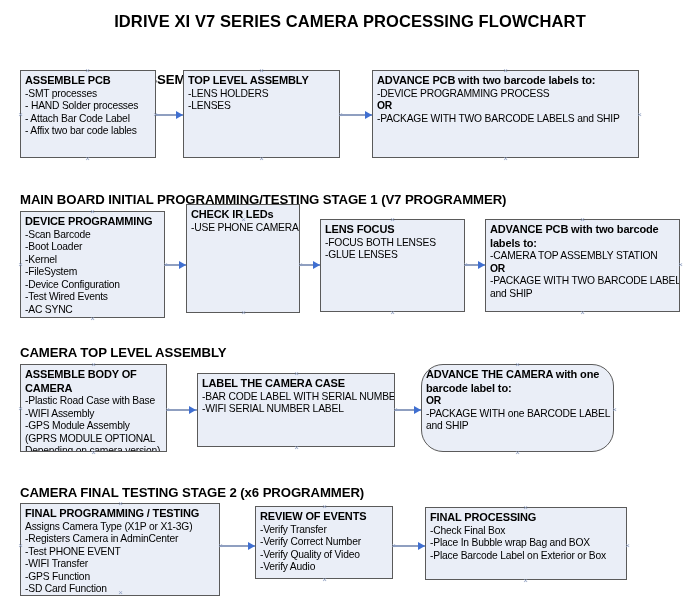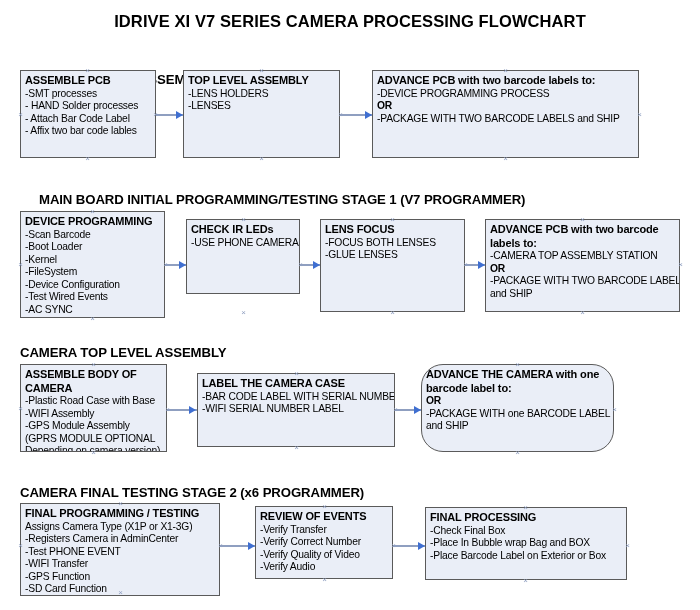--- a/index.html
+++ b/index.html
@@ -133,41 +133,41 @@
   <div class="node" style="left:372px; top:70px; width:267px; height:88px;">
     <p class="ttl">ADVANCE PCB with two barcode labels to:</p>
     <p class="ln">-DEVICE PROGRAMMING PROCESS</p>
     <p class="ln bold">OR</p>
     <p class="ln">-PACKAGE WITH TWO BARCODE LABELS and SHIP</p>
   </div>
   <div class="handle" style="left:502px; top:67px;"></div>
   <div class="handle" style="left:636px; top:111px;"></div>
   <div class="handle" style="left:502px; top:155px;"></div>
 
-  <div class="section-heading" style="left:20px; top:192px;margin-left:19px;">MAIN BOARD INITIAL PROGRAMMING/TESTING STAGE 1 (V7 PROGRAMMER)</div>
+  <div class="section-heading" style="left:20px; top:192px;">MAIN BOARD INITIAL PROGRAMMING/TESTING STAGE 1 (V7 PROGRAMMER)</div>
 
   <div class="node" style="left:20px; top:211px; width:145px; height:107px;">
     <p class="ttl">DEVICE PROGRAMMING</p>
     <p class="ln">-Scan Barcode</p>
     <p class="ln">-Boot Loader</p>
     <p class="ln">-Kernel</p>
     <p class="ln">-FileSystem</p>
     <p class="ln">-Device Configuration</p>
     <p class="ln">-Test Wired Events</p>
     <p class="ln">-AC SYNC</p>
   </div>
   <div class="handle" style="left:89px; top:208px;"></div>
   <div class="handle" style="left:17px; top:261px;"></div>
   <div class="handle" style="left:89px; top:315px;"></div>
 
   <div class="conn" style="left:165px; top:264px; width:21px;"></div>
   <div class="arrow" style="left:179px; top:261px;"></div>
   <div class="handle" style="left:162px; top:261px;"></div>
 
-  <div class="node" style="left:186px; top:219px; width:114px; height:75px;">
+  <div class="node" style="left:186px; top:204px; width:114px; height:109px;">
     <p class="ttl">CHECK IR LEDs</p>
     <p class="ln">-USE PHONE CAMERA</p>
   </div>
   <div class="handle" style="left:240px; top:216px;"></div>
   <div class="handle" style="left:240px; top:309px;"></div>
 
   <div class="conn" style="left:300px; top:264px; width:20px;"></div>
   <div class="arrow" style="left:313px; top:261px;"></div>
   <div class="handle" style="left:297px; top:261px;"></div>
 

